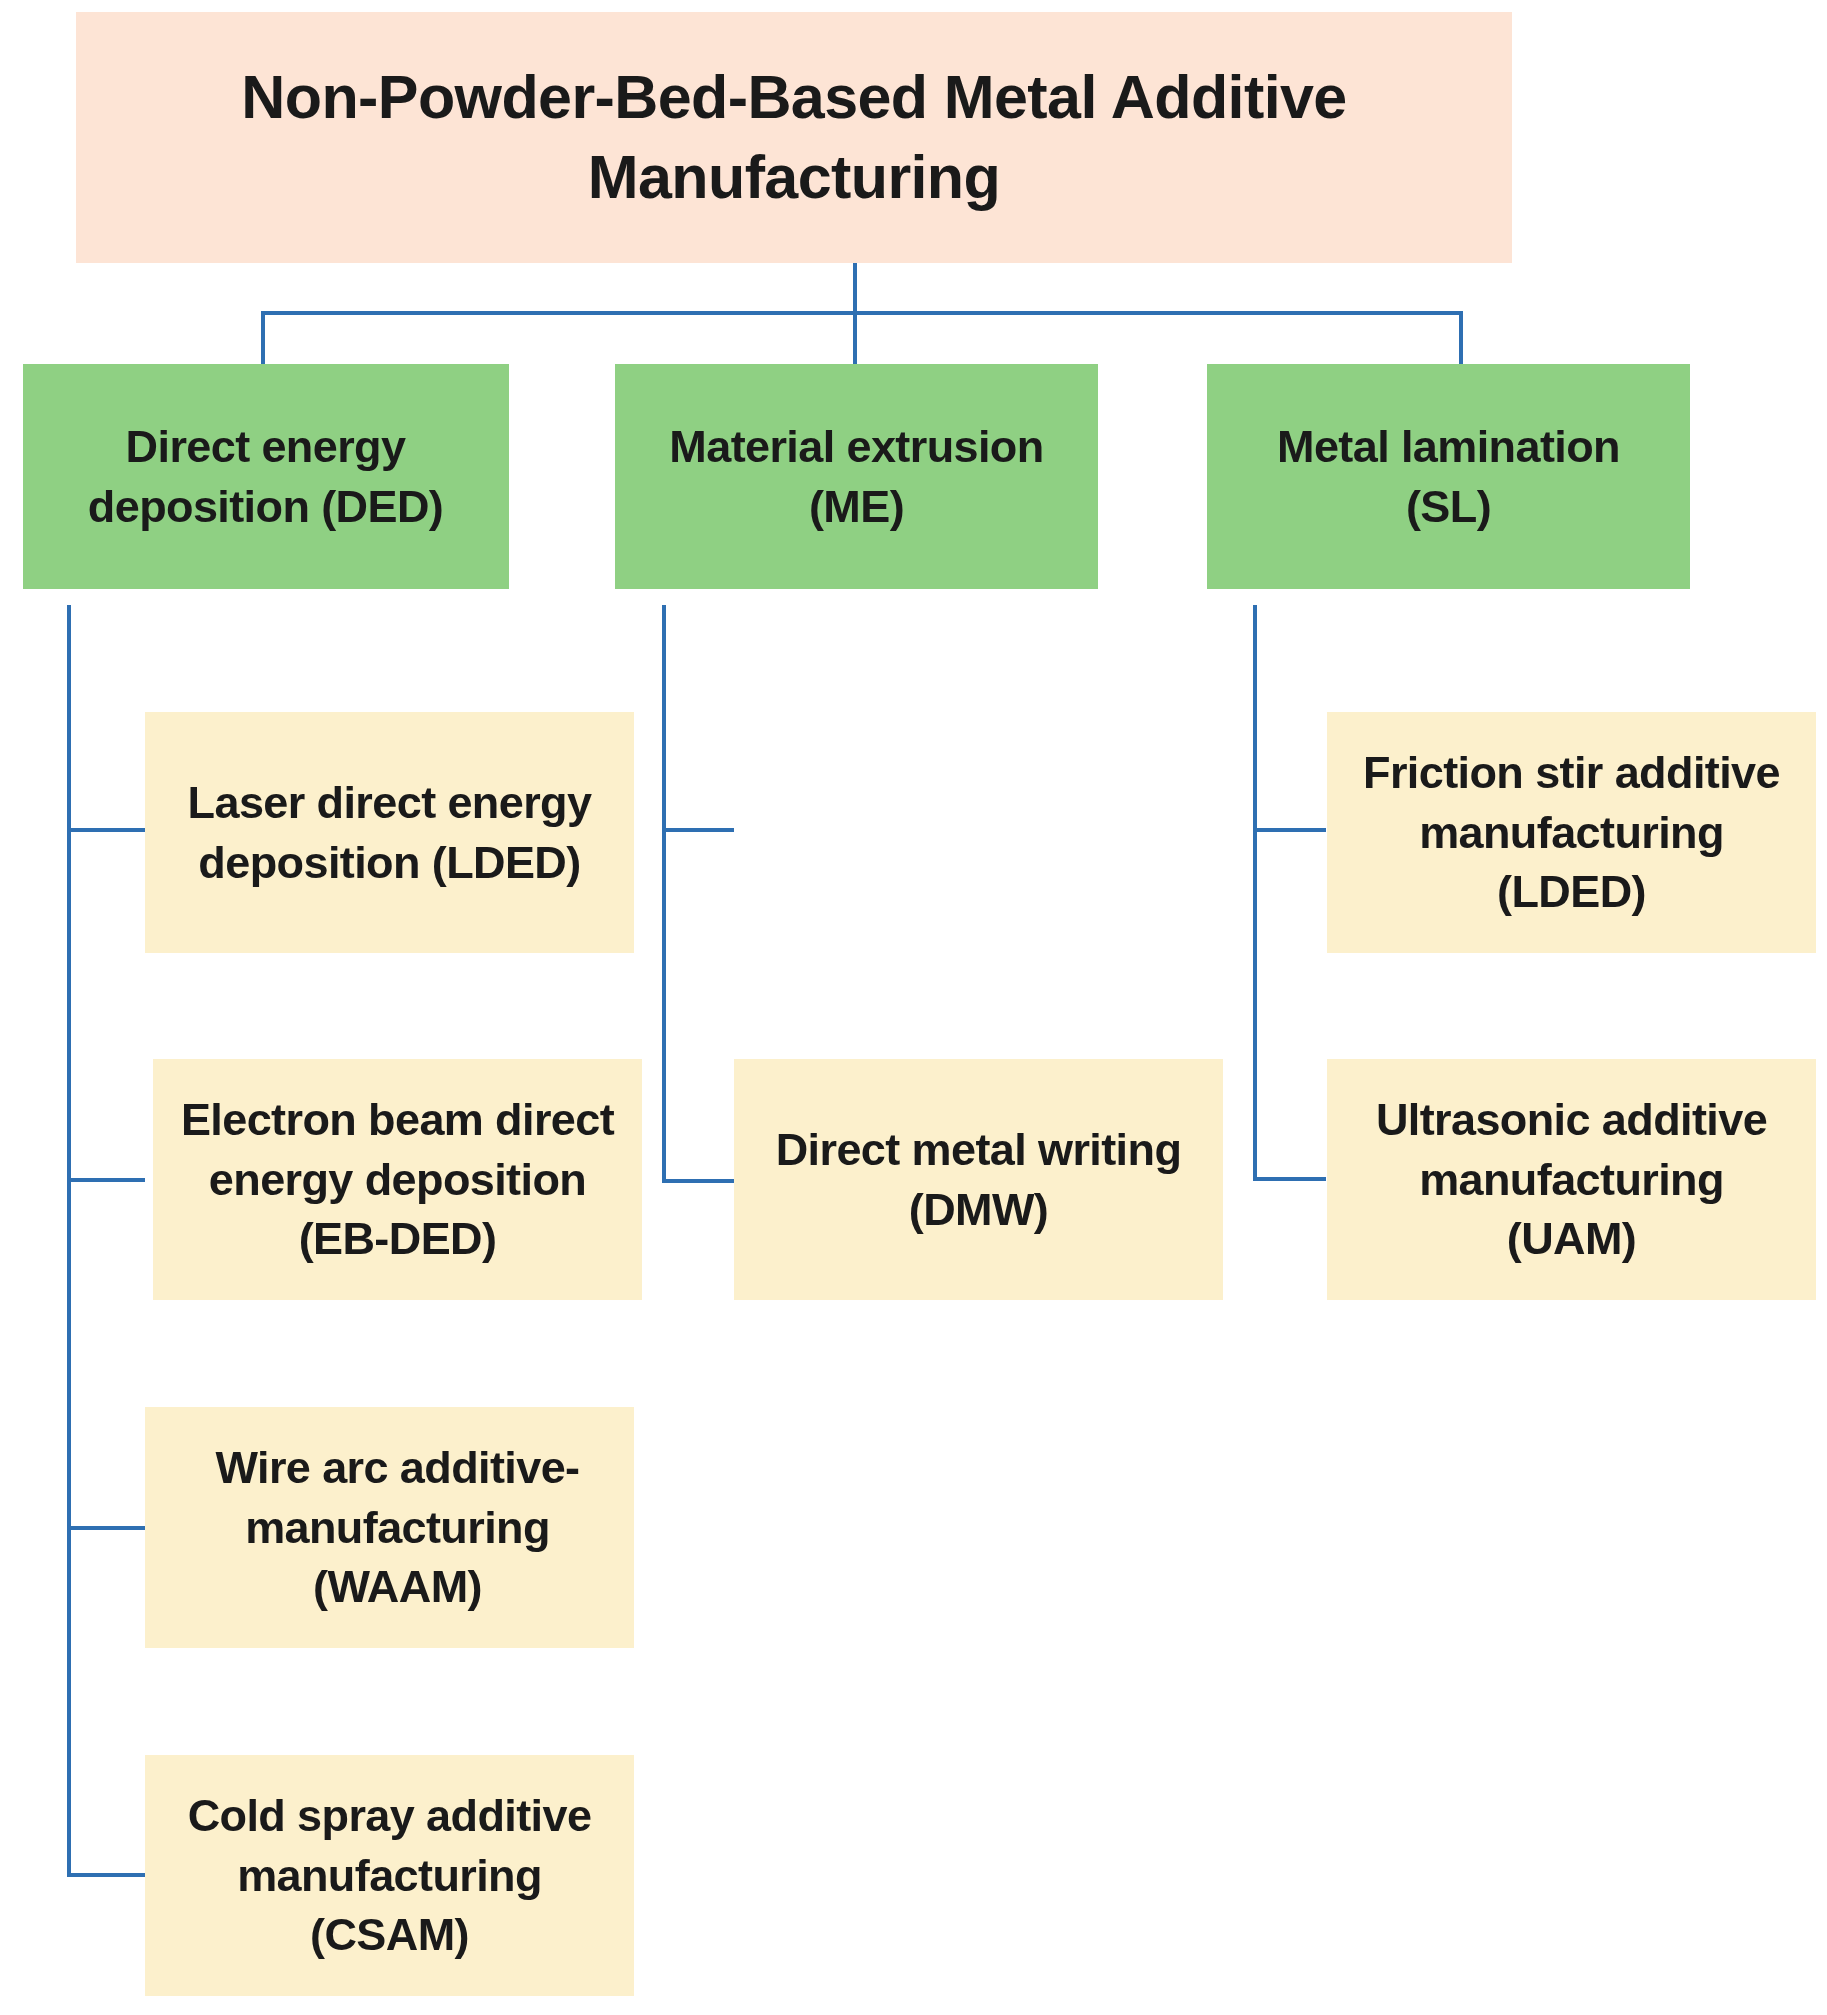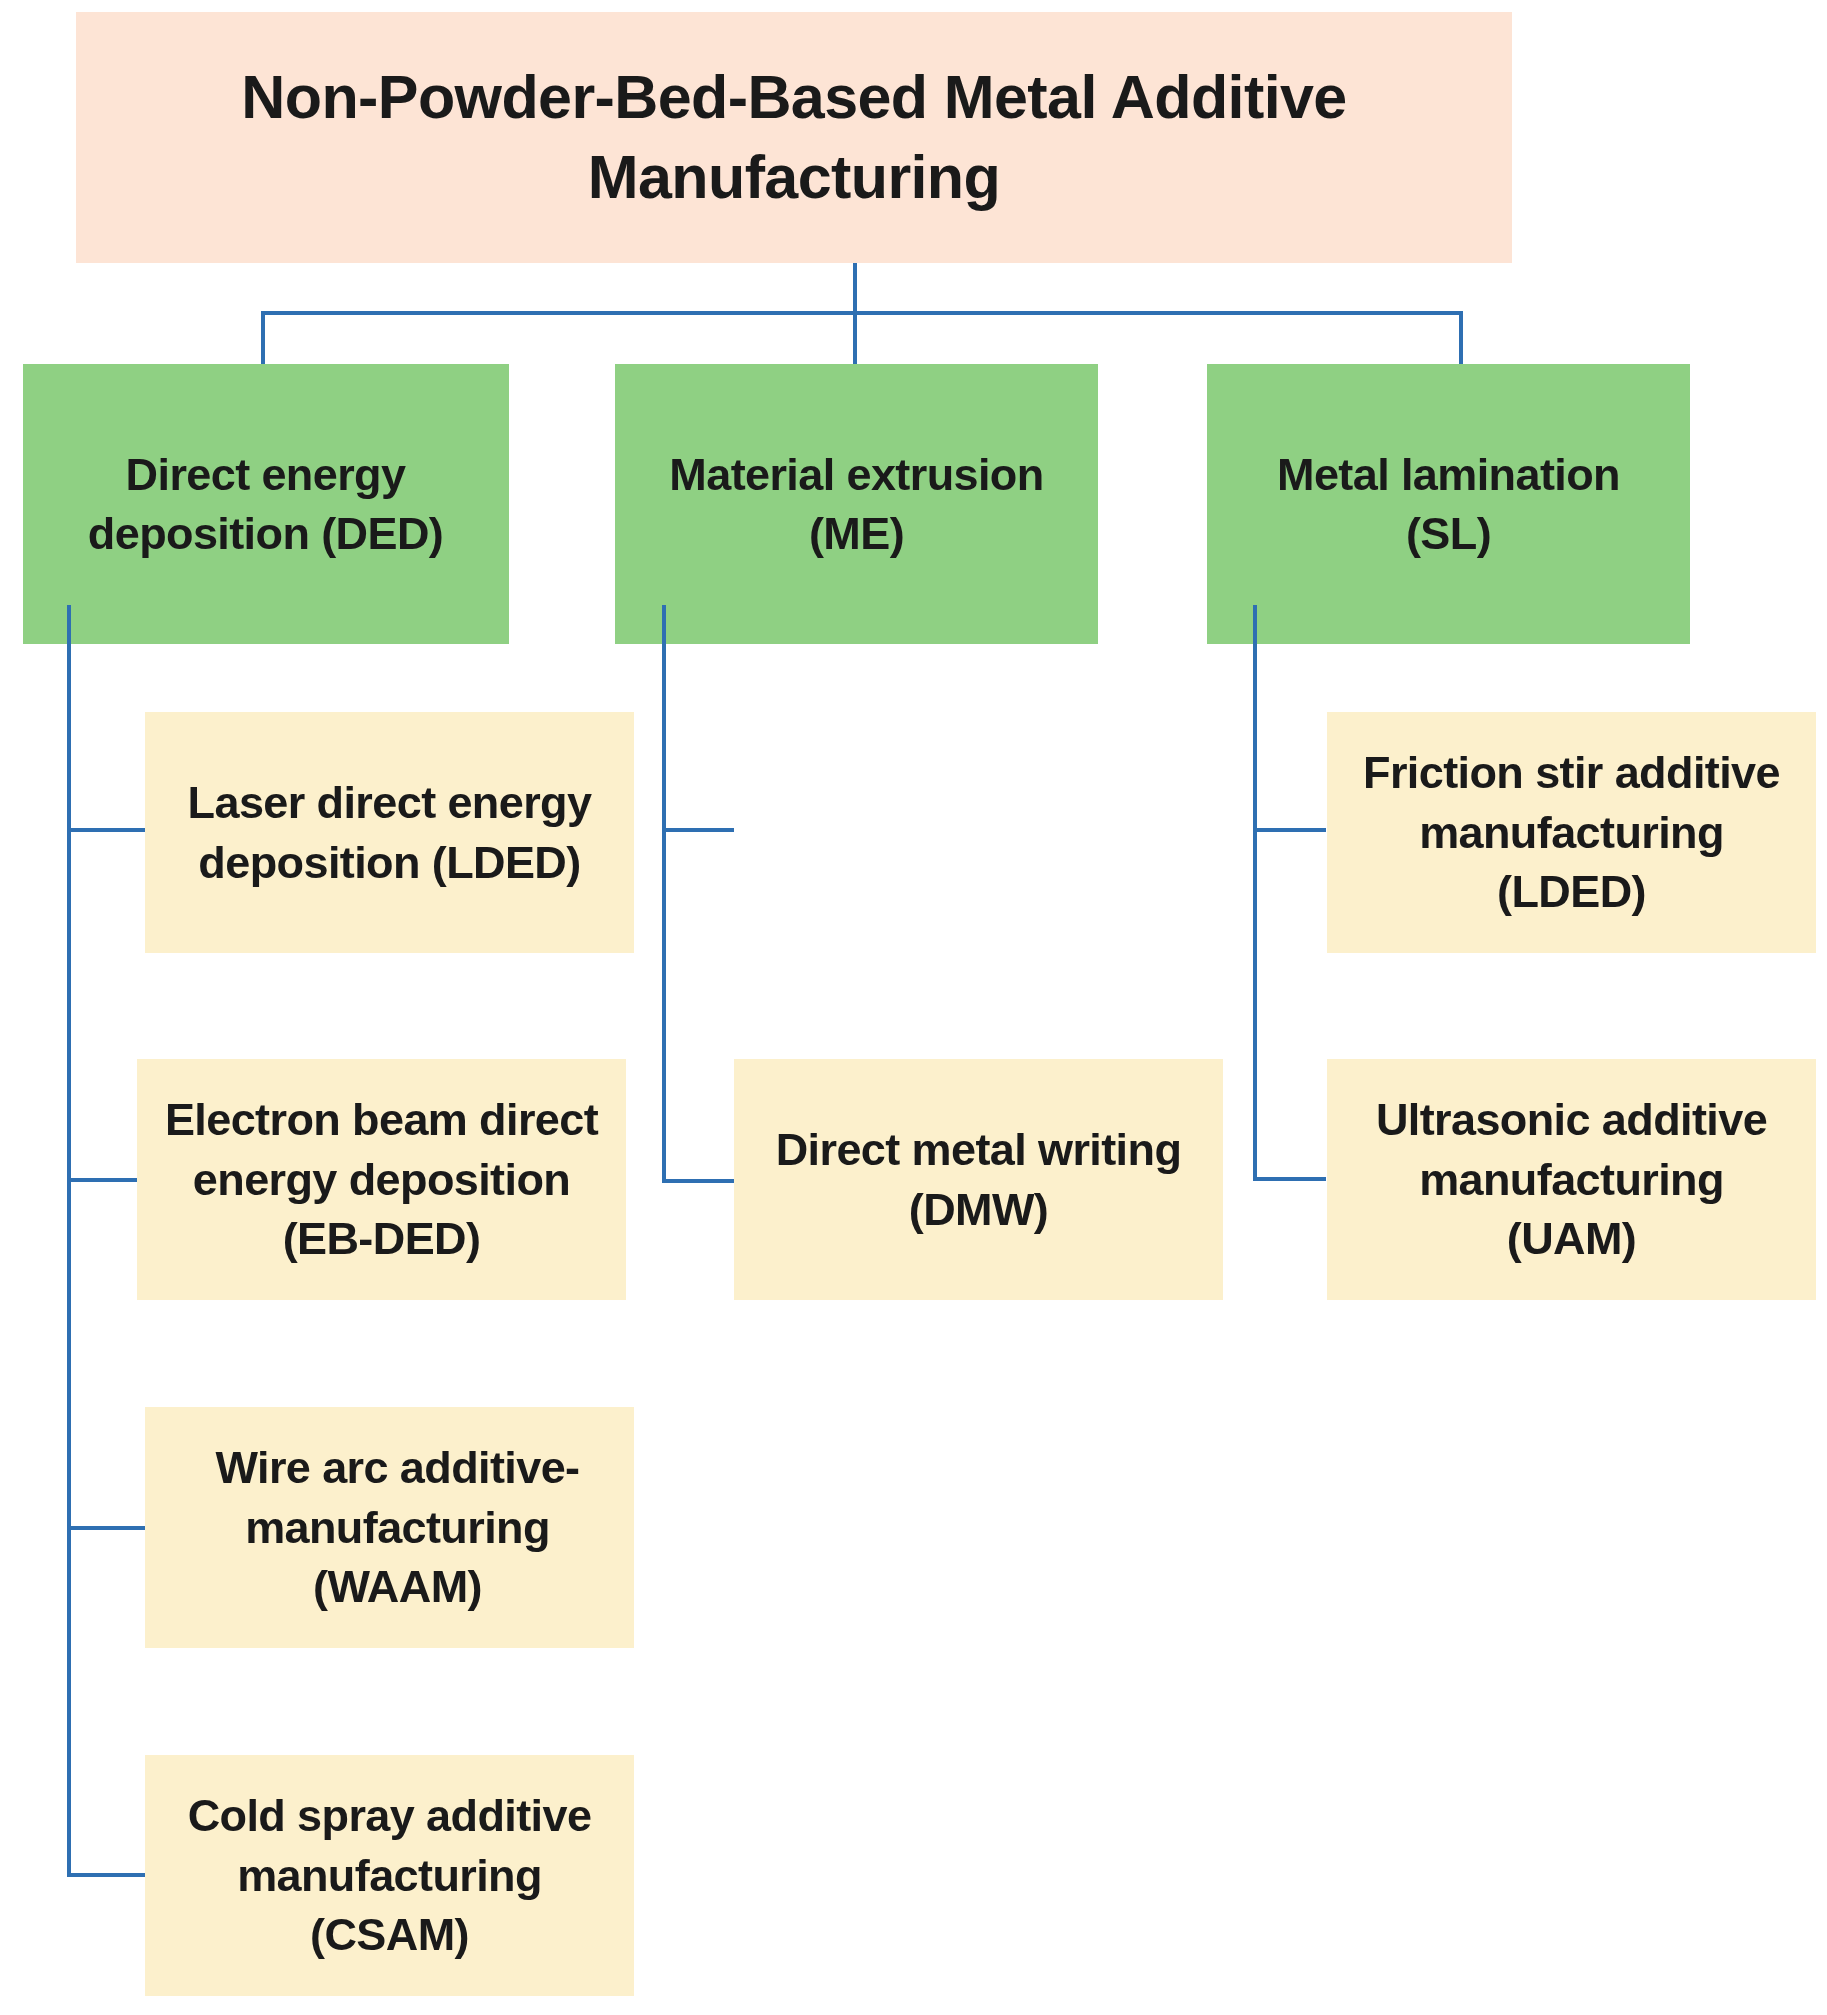--- a/index.html
+++ b/index.html
@@ -31,33 +31,33 @@
     line-height: 1.32;
   }
   .root-box {
     left: 49px; top: 11.6px;
     width: 1436px; height: 251px;
     background: #FDE4D5;
     margin-left: 27px;
   }
   .root-box .label { font-size: 61px; }
   .branch-box {
-    top: 364px; height: 280px;
+    top: 364px; height: 225px;
     background: #8FD083;
   }
   .branch-box .label, .child-box .label { font-size: 45px; }
   .b-ded { left: 22.5px;   width: 486px; }
   .b-me  { left: 615px;  width: 483px; }
   .b-sl  { left: 1207px; width: 483px; }
   .child-box {
     width: 489px; height: 241px;
     background: #FCF0CC;
   }
   .c-lded  { left: 145px;  top: 712px; }
-  .c-ebded { left: 137px;  top: 1059px; }
+  .c-ebded { left: 153px;  top: 1059px; }
   .c-waam  { left: 145px;  top: 1407px; padding-left: 16px; }
   .c-csam  { left: 145px;  top: 1755px; }
   .c-mfff  { left: 734px; top: 712px; }
   .c-dmw   { left: 734px; top: 1059px; }
   .c-fsam  { left: 1327px; top: 712px; }
   .c-uam   { left: 1327px; top: 1059px; }
   .line {
     position: absolute;
     background: #2E6FB2;
   }

